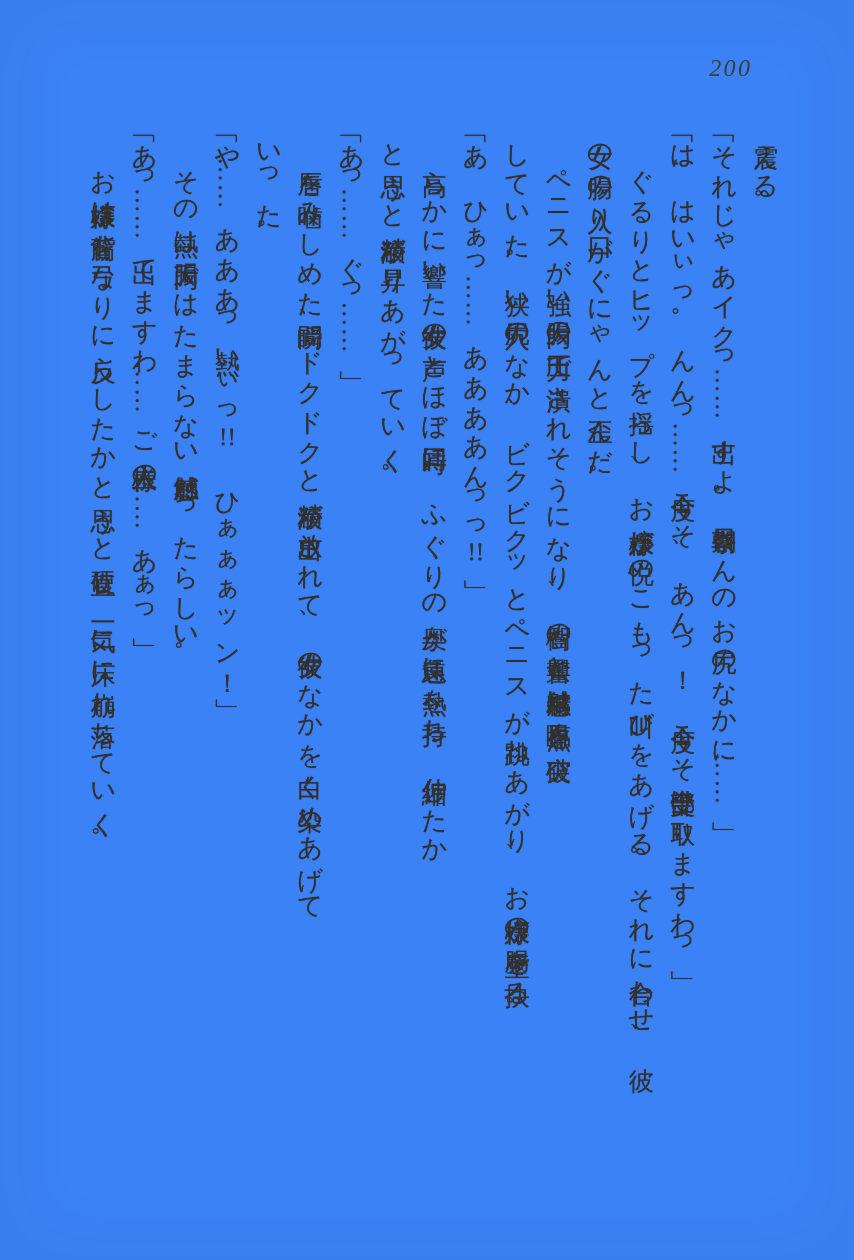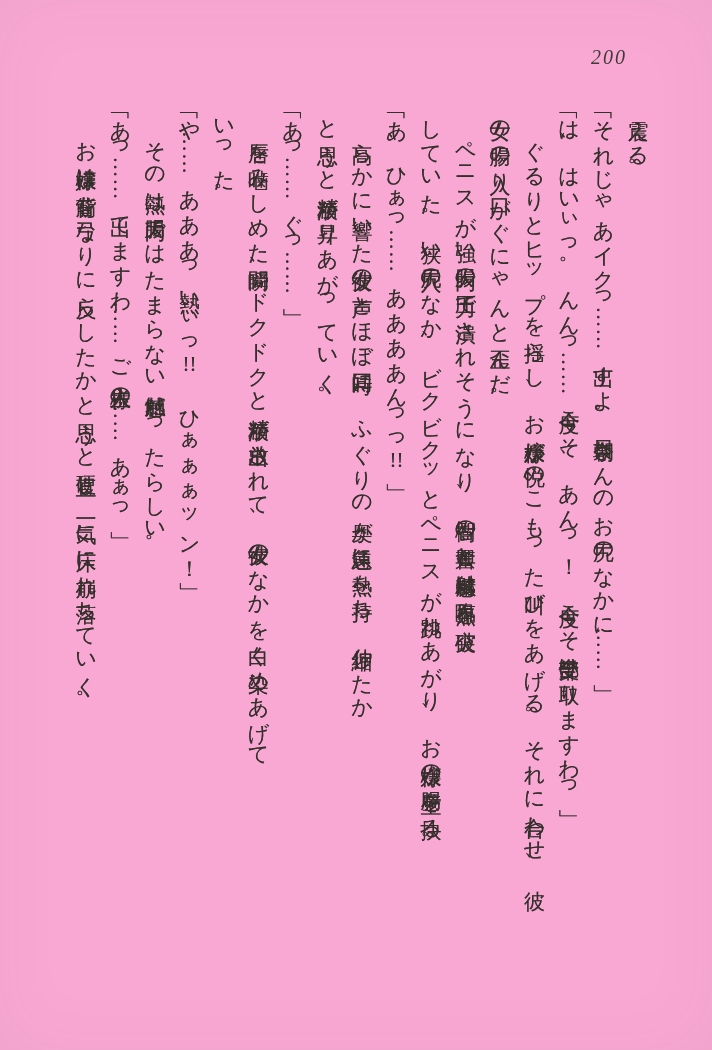--- a/index.html
+++ b/index.html
@@ -1,19 +1,19 @@
 <!DOCTYPE html>
 <html lang="ja"><head>
 <meta charset="utf-8">
 <style>
   html,body{margin:0;padding:0;background:#dddcd8;}
   .page{
     position:relative;
     width:712px;height:1050px;
-    background:#f9a8d4;
+    background:#3b82f6;
     overflow:hidden;
     box-shadow:inset 0 0 70px rgba(60,55,45,0.05);
     font-family:"Liberation Serif","DejaVu Serif",serif;
   }
   .page-number{
     position:absolute;
     top:46px;left:591px;
     font-size:20px;
     font-style:italic;
     letter-spacing:2px;

